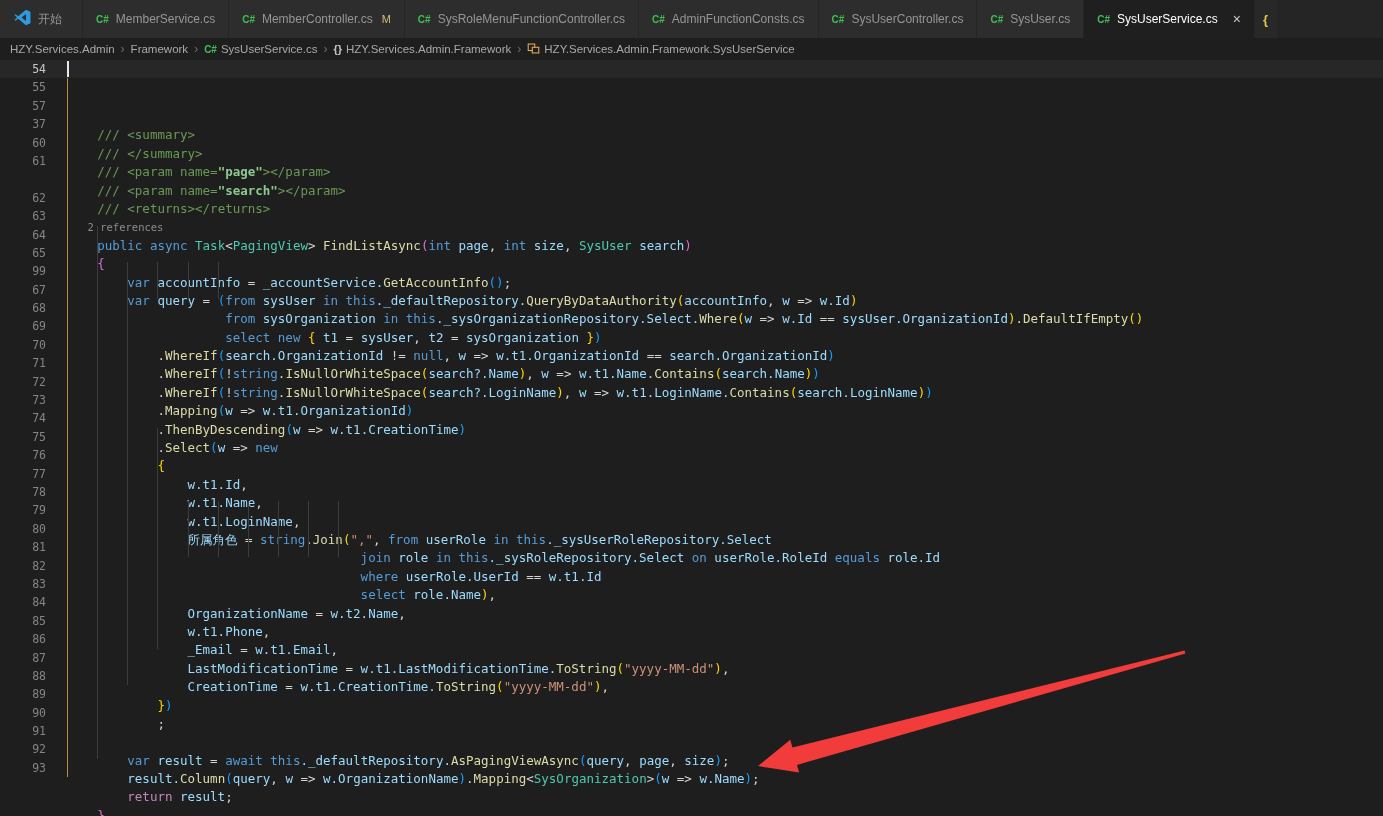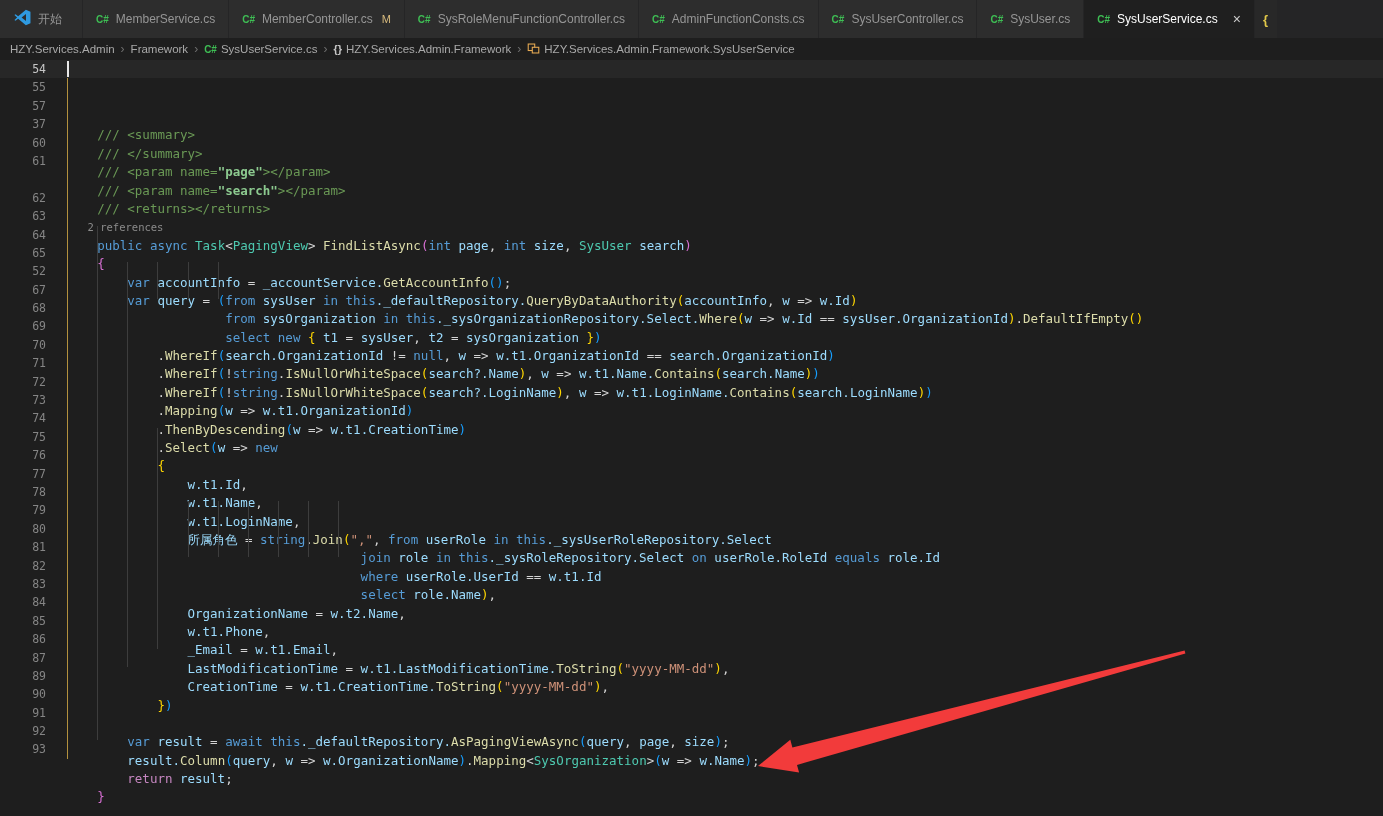--- a/index.html
+++ b/index.html
@@ -184,21 +184,21 @@
         <i class="gd" style="left: calc(8ch + 37px);"></i>
         <span class="code"><span>            </span><span class="k">var</span><span class="v"> accountInfo</span><span class="o"> = </span><span class="v">_accountService.</span><span class="f">GetAccountInfo</span><span class="b3">()</span><span class="o">;</span></span>
       </div>
       <div class="row">
         <span class="ln">65</span>
         <i class="gd y" style="left: calc(4ch + 37px);"></i>
         <i class="gd" style="left: calc(8ch + 37px);"></i>
         <span class="code"><span>            </span><span class="k">var</span><span class="v"> query</span><span class="o"> = </span><span class="b3">(</span><span class="k">from</span><span class="v"> sysUser</span><span class="k"> in</span><span class="k"> this</span><span class="v">._defaultRepository.</span><span class="f">QueryByDataAuthority</span><span class="b1">(</span><span class="v">accountInfo</span><span class="o">, </span><span class="v">w</span><span class="o"> =&gt; </span><span class="v">w.Id</span><span class="b1">)</span></span>
       </div>
       <div class="row">
-        <span class="ln">52</span>
+        <span class="ln">99</span>
         <i class="gd y" style="left: calc(4ch + 37px);"></i>
         <i class="gd" style="left: calc(8ch + 37px);"></i>
         <i class="gd" style="left: calc(12ch + 37px);"></i>
         <i class="gd" style="left: calc(16ch + 37px);"></i>
         <i class="gd" style="left: calc(20ch + 37px);"></i>
         <i class="gd" style="left: calc(24ch + 37px);"></i>
         <span class="code"><span>                         </span><span class="k">from</span><span class="v"> sysOrganization</span><span class="k"> in</span><span class="k"> this</span><span class="v">._sysOrganizationRepository.Select.</span><span class="f">Where</span><span class="b1">(</span><span class="v">w</span><span class="o"> =&gt; </span><span class="v">w.Id</span><span class="o"> == </span><span class="v">sysUser.OrganizationId</span><span class="b1">)</span><span class="o">.</span><span class="f">DefaultIfEmpty</span><span class="b1">()</span></span>
       </div>
       <div class="row">
         <span class="ln">67</span>
@@ -374,20 +374,27 @@
         <span class="code"><span>                    </span><span class="v">CreationTime</span><span class="o"> = </span><span class="v">w.t1.CreationTime.</span><span class="f">ToString</span><span class="b1">(</span><span class="s">"yyyy-MM-dd"</span><span class="b1">)</span><span class="o">,</span></span>
       </div>
       <div class="row">
         <span class="ln">87</span>
         <i class="gd y" style="left: calc(4ch + 37px);"></i>
         <i class="gd" style="left: calc(8ch + 37px);"></i>
         <i class="gd" style="left: calc(12ch + 37px);"></i>
         <span class="code"><span>                </span><span class="b1">}</span><span class="b3">)</span></span>
       </div>
       <div class="row">
+        <span class="ln">88</span>
+        <i class="gd y" style="left: calc(4ch + 37px);"></i>
+        <i class="gd" style="left: calc(8ch + 37px);"></i>
+        <i class="gd" style="left: calc(12ch + 37px);"></i>
+        <span class="code"><span>                </span><span class="o">;</span></span>
+      </div>
+      <div class="row">
         <span class="ln">89</span>
         <i class="gd y" style="left: calc(4ch + 37px);"></i>
         <i class="gd" style="left: calc(8ch + 37px);"></i>
         <span class="code"><span>            </span></span>
       </div>
       <div class="row">
         <span class="ln">90</span>
         <i class="gd y" style="left: calc(4ch + 37px);"></i>
         <i class="gd" style="left: calc(8ch + 37px);"></i>
         <span class="code"><span>            </span><span class="k">var</span><span class="v"> result</span><span class="o"> = </span><span class="k">await</span><span class="k"> this</span><span class="v">._defaultRepository.</span><span class="f">AsPagingViewAsync</span><span class="b3">(</span><span class="v">query</span><span class="o">, </span><span class="v">page</span><span class="o">, </span><span class="v">size</span><span class="b3">)</span><span class="o">;</span></span>

